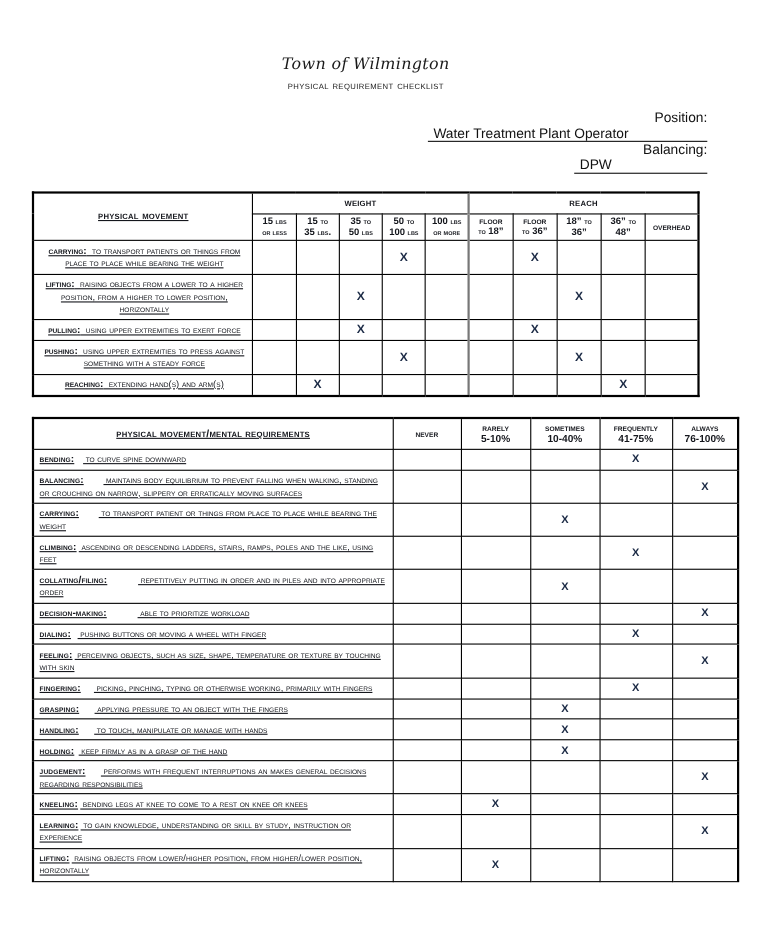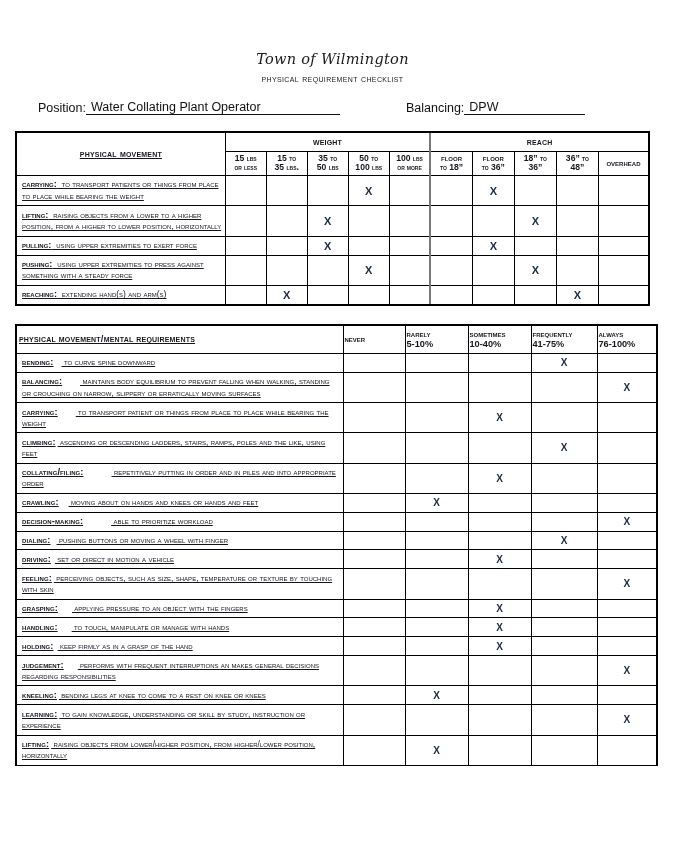--- a/index.html
+++ b/index.html
@@ -12,21 +12,21 @@
     height: 860px;
     font-family: "Liberation Sans", sans-serif;
     color: #1a1a1a;
     position: relative;
     overflow: hidden;
   }
   .page {
     width: 665px;
     height: 860px;
     box-sizing: border-box;
-    padding: 0 8px;
+    padding: 0 22px;
     position: relative;
   }
 
   
   .doc-header {
     text-align: center;
     padding-top: 52px;
   }
   .town-script {
     font-family: "DejaVu Serif", serif;
@@ -47,20 +47,21 @@
   }
 
   
   .meta-row {
     margin-top: 16px;
     padding-left: 30px;
     display: flex;
     align-items: flex-end;
     font-size: 12.5px;
     color: #111;
+    flex-direction: column;
   }
   .meta-label { white-space: nowrap; }
   .meta-value {
     border-bottom: 1.1px solid #111;
     padding: 0 4px 0 5px;
     white-space: nowrap;
     font-size: 12.5px;
   }
   .meta-value.pos { min-width: 245px; }
   .meta-value.dept { min-width: 112px; }
@@ -113,42 +114,42 @@
     font-weight: bold;
     font-size: 8.6px;
   }
   .t1 .sub .lbs {
     font-size: 7px;
   }
   .t1 td.desc {
     font-size: 8.6px;
     line-height: 1.33;
     padding: 2.5px 3px 3px 5px;
-    text-align: left;
+    text-align: center;
   }
   .t1 td.desc .term {
     font-weight: bold;
     font-size: 9.2px;
   }
   .t1 td.mark {
     text-align: center;
     font-size: 11px;
     font-weight: bold;
     color: #1b2a45;
   }
   .thick-left { border-left: 2.2px solid #777 !important; }
   .outer-top   { border-top: 2px solid #000 !important; }
   .outer-bot   { border-bottom: 2px solid #000 !important; }
   .outer-left  { border-left: 2px solid #000 !important; text-decoration: underline; }
   .outer-right { border-right: 2px solid #000 !important; }
 
   
   .t2 { margin-top: 18px; }
   .t2 th {
-    text-align: left;
+    text-align: center;
     font-weight: bold;
     font-size: 9.2px;
     line-height: 1.15;
     padding: 3px 1px;
   }
   .t2 .hdr-main {
     font-size: 9.4px;
     letter-spacing: 0.2px;
     padding: 5px 2px;
   }
@@ -176,21 +177,21 @@
 
 <div class="page">
 
   <div class="doc-header">
     <div class="town-script">Town of Wilmington</div>
     <div class="checklist-title smallcaps">Physical Requirement Checklist</div>
   </div>
 
   <div class="meta-row">
     <span class="meta-label">Position:</span>
-    <span class="meta-value pos">Water Collating Plant Operator</span>
+    <span class="meta-value pos">Water Treatment Plant Operator</span>
     <span class="meta-gap"></span>
     <span class="meta-label">Balancing:</span>
     <span class="meta-value dept">DPW</span>
   </div>
 
   <div class="tbl-wrap">
     <table class="t1">
       <colgroup id="t1-cols">
           <col style="width: 199px;">
           <col style="width: 39px;">
@@ -391,58 +392,50 @@
           </tr>
           <tr>
             <td class="desc smallcaps outer-left"><span class="term">Collating/Filing:</span><span class="ind" style="width:28px"></span> Repetitively putting in order and in piles and into appropriate order</td>
             <td class="mark"></td>
             <td class="mark"></td>
             <td class="mark">X</td>
             <td class="mark"></td>
             <td class="mark outer-right"></td>
           </tr>
           <tr>
-            <td class="desc smallcaps outer-left"><span class="term">Crawling:</span><span class="ind" style="width:10px"></span> Moving about on hands and knees or hands and feet</td>
-            <td class="mark"></td>
-            <td class="mark">X</td>
-            <td class="mark"></td>
-            <td class="mark"></td>
-            <td class="mark outer-right"></td>
-          </tr>
-          <tr>
             <td class="desc smallcaps outer-left"><span class="term">Decision-Making:</span><span class="ind" style="width:28px"></span> Able to prioritize workload</td>
             <td class="mark"></td>
             <td class="mark"></td>
             <td class="mark"></td>
             <td class="mark"></td>
             <td class="mark outer-right">X</td>
           </tr>
           <tr>
             <td class="desc smallcaps outer-left"><span class="term">Dialing:</span><span class="ind" style="width:6px"></span> Pushing buttons or moving a wheel with finger</td>
             <td class="mark"></td>
             <td class="mark"></td>
             <td class="mark"></td>
             <td class="mark">X</td>
             <td class="mark outer-right"></td>
           </tr>
           <tr>
-            <td class="desc smallcaps outer-left"><span class="term">Driving:</span><span class="ind" style="width:4px"></span> Set or direct in motion a vehicle</td>
-            <td class="mark"></td>
-            <td class="mark"></td>
-            <td class="mark">X</td>
-            <td class="mark"></td>
-            <td class="mark outer-right"></td>
-          </tr>
-          <tr>
             <td class="desc smallcaps outer-left"><span class="term">Feeling:</span><span class="ind" style="width:2px"></span> Perceiving objects, such as size, shape, temperature or texture by touching with skin</td>
             <td class="mark"></td>
             <td class="mark"></td>
             <td class="mark"></td>
             <td class="mark"></td>
             <td class="mark outer-right">X</td>
+          </tr>
+          <tr>
+            <td class="desc smallcaps outer-left"><span class="term">Fingering:</span><span class="ind" style="width:12px"></span> Picking, pinching, typing or otherwise working, primarily with fingers</td>
+            <td class="mark"></td>
+            <td class="mark"></td>
+            <td class="mark"></td>
+            <td class="mark">X</td>
+            <td class="mark outer-right"></td>
           </tr>
           <tr>
             <td class="desc smallcaps outer-left"><span class="term">Grasping:</span><span class="ind" style="width:14px"></span> Applying pressure to an object with the fingers</td>
             <td class="mark"></td>
             <td class="mark"></td>
             <td class="mark">X</td>
             <td class="mark"></td>
             <td class="mark outer-right"></td>
           </tr>
           <tr>

